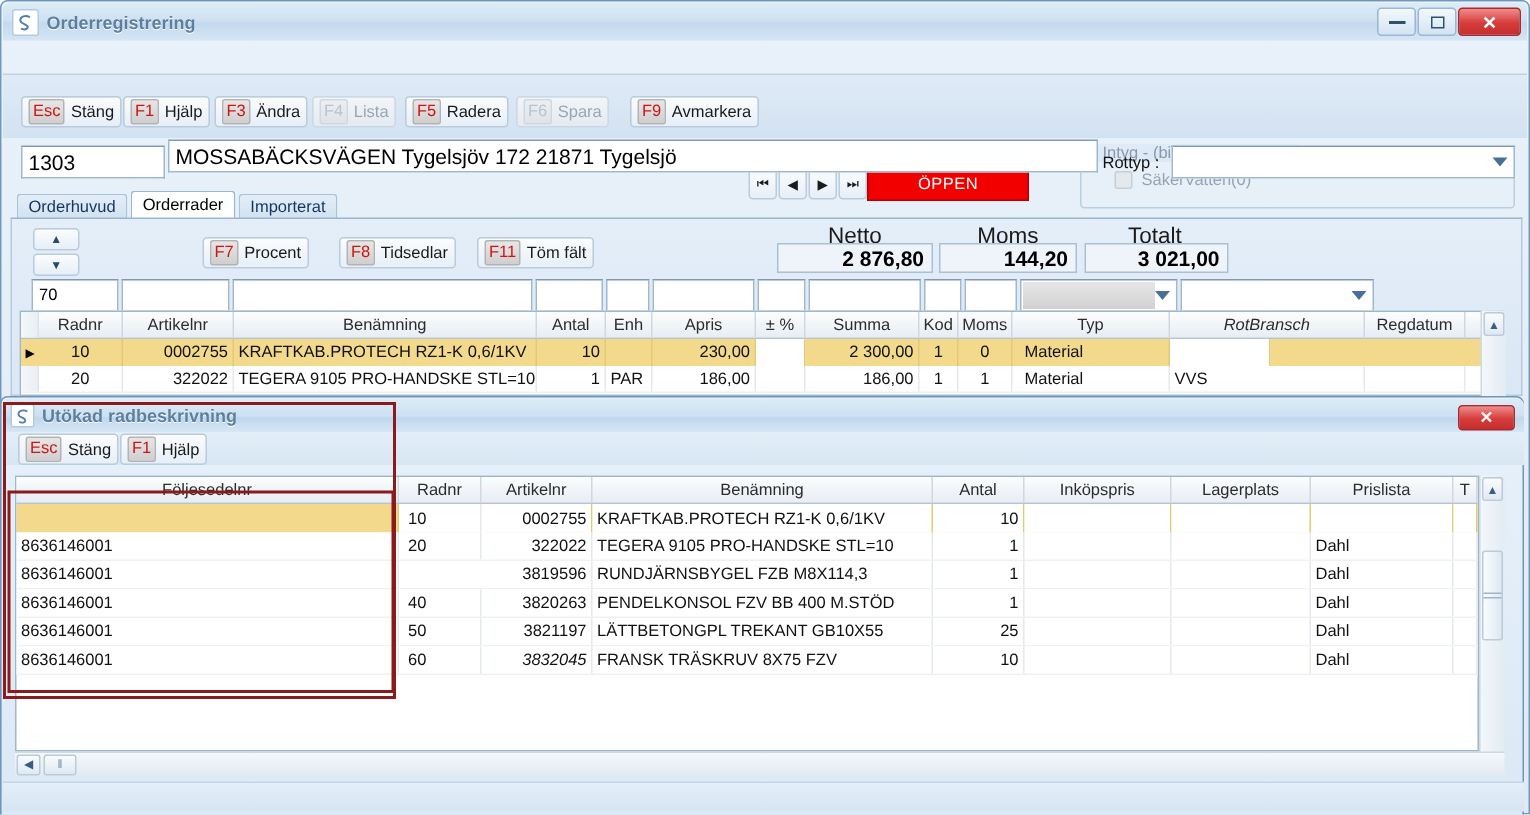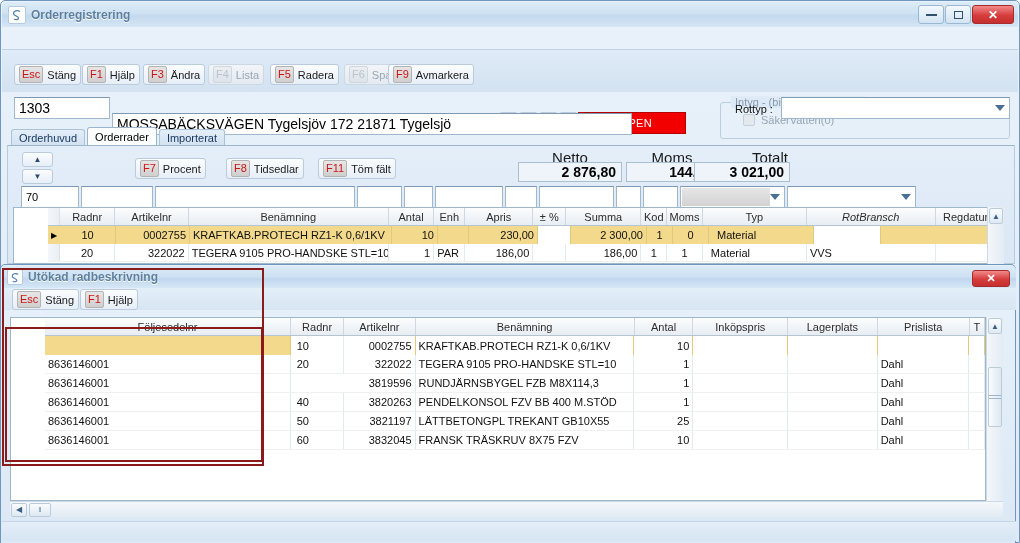--- a/index.html
+++ b/index.html
@@ -151,21 +151,21 @@
   }
   .spinb+.spinb { margin-top:2px; }
   .totlab { position:absolute; font-size:15px; color:#1a1a1a; text-align:center; }
   .totval {
     position:absolute; height:20px; background:#eef4fa; border:1px solid #a9bfd2;
     font-size:14px; font-weight:bold; text-align:right; padding-right:5px;
     display:flex; align-items:center; justify-content:flex-end;
   }
 
   
-  .grid { position:absolute; background:#fff; border:1px solid #9eb7cb;padding-left:34px; }
+  .grid { position:absolute; background:#fff; border:1px solid #9eb7cb; }
   .grow { display:flex; height:18px; align-items:stretch; }
   .ghead {
     display:flex; height:18px;
     background:linear-gradient(to bottom,#fcfdfe,#e7edf3);
     border-bottom:1px solid #b5c4d1;
   }
   .gh {
     font-size:11px; color:#2c2c2c; display:flex; align-items:center; justify-content:center;
     border-right:1px solid #cfd8e0; overflow:hidden; white-space:nowrap;
   }
@@ -289,21 +289,21 @@
           <span>Lista</span>
         </div>
       <div class="fbtn" style="left:268px; top:14px;">
           <span class="k">F5</span>
           <span>Radera</span>
         </div>
       <div class="fbtn dis" style="left:342px; top:14px;">
           <span class="k">F6</span>
           <span>Spara</span>
         </div>
-      <div class="fbtn" style="left:386px; top:14px;">
+      <div class="fbtn" style="left:418px; top:14px;">
           <span class="k">F9</span>
           <span>Avmarkera</span>
         </div>
 
       <div class="navbtn" style="left:497px;">⏮</div>
       <div class="navbtn" style="left:517px;">◀</div>
       <div class="navbtn" style="left:537px;">▶</div>
       <div class="navbtn" style="left:557px;">⏭</div>
 
       <div class="oppen">ÖPPEN</div>
@@ -312,21 +312,21 @@
         <div class="glab">Intyg - (bifogas till faktura)</div>
         <div class="chkwrap">
           <span class="chkbox"></span>
           <span class="chklab">SäkerVatten(0)</span>
         </div>
       </div>
     </div>
 
     <div class="hdrrow">
       <div class="ifield" style="left:12px; top:4px; width:96px;">1303</div>
-      <div class="ifield" style="left:110px; top:20px; width:520px; font-size:14px;">MOSSABÄCKSVÄGEN  Tygelsjöv 172  21871 Tygelsjö</div>
+      <div class="ifield" style="left:110px; top:0; width:620px; font-size:14px;">MOSSABÄCKSVÄGEN  Tygelsjöv 172  21871 Tygelsjö</div>
       <div class="lab" style="left:733px; top:10px;">Rottyp :</div>
       <div class="combo" style="left:779px; top:4px; width:229px;">
         <span></span>
         <span class="arw"></span>
       </div>
     </div>
 
     <div class="tabs">
       <div class="tab">
           <span>Orderhuvud</span>
@@ -357,21 +357,21 @@
       <div class="fbtn" style="left:310px; top:12px;">
           <span class="k">F11</span>
           <span>Töm fält</span>
         </div>
 
       <div class="totlab" style="left:510px; top:3px; width:104px;">Netto</div>
       <div class="totval" style="left:510px; top:16px; width:104px;">2 876,80</div>
       <div class="totlab" style="left:618px; top:3px; width:92px;">Moms</div>
       <div class="totval" style="left:618px; top:16px; width:92px;">144,20</div>
       <div class="totlab" style="left:714px; top:3px; width:96px;">Totalt</div>
-      <div class="totval" style="left:686px; top:16px; width:96px;text-align:right;">3 021,00</div>
+      <div class="totval" style="left:715px; top:16px; width:96px;text-align:right;">3 021,00</div>
 
       <div class="ifield" style="left:13px;  top:40px; width:58px;  font-size:11px;">70</div>
       <div class="ifield" style="left:73px;  top:40px; width:72px;  font-size:11px;"></div>
       <div class="ifield" style="left:147px; top:40px; width:200px; font-size:11px;"></div>
       <div class="ifield" style="left:349px; top:40px; width:45px;  font-size:11px;"></div>
       <div class="ifield" style="left:396px; top:40px; width:29px;  font-size:11px;"></div>
       <div class="ifield" style="left:427px; top:40px; width:68px;  font-size:11px;"></div>
       <div class="ifield" style="left:497px; top:40px; width:32px;  font-size:11px;"></div>
       <div class="ifield" style="left:531px; top:40px; width:75px;  font-size:11px;"></div>
       <div class="ifield" style="left:608px; top:40px; width:25px;  font-size:11px;"></div>
@@ -537,21 +537,21 @@
         <div class="gc r" style="width:61px;">25</div>
         <div class="gc" style="width:98px;"></div>
         <div class="gc" style="width:93px;"></div>
         <div class="gc" style="width:95px;">Dahl</div>
         <div class="gc" style="width:16px;"></div>
       </div>
 
       <div class="grow plain" style="height:19px;">
         <div class="gc" style="width:255px;">8636146001</div>
         <div class="gc" style="width:55px;padding-left:6px;">60</div>
-        <div class="gc r" style="width:74px;">3832045</div>
+        <div class="gc r" style="width:74px;font-style:italic;">3832045</div>
         <div class="gc" style="width:227px;">FRANSK TRÄSKRUV 8X75 FZV</div>
         <div class="gc r" style="width:61px;">10</div>
         <div class="gc" style="width:98px;"></div>
         <div class="gc" style="width:93px;"></div>
         <div class="gc" style="width:95px;">Dahl</div>
         <div class="gc" style="width:16px;"></div>
       </div>
     </div>
 
     <div class="vsb" style="left:985px; top:52px; width:17px; height:184px;">

